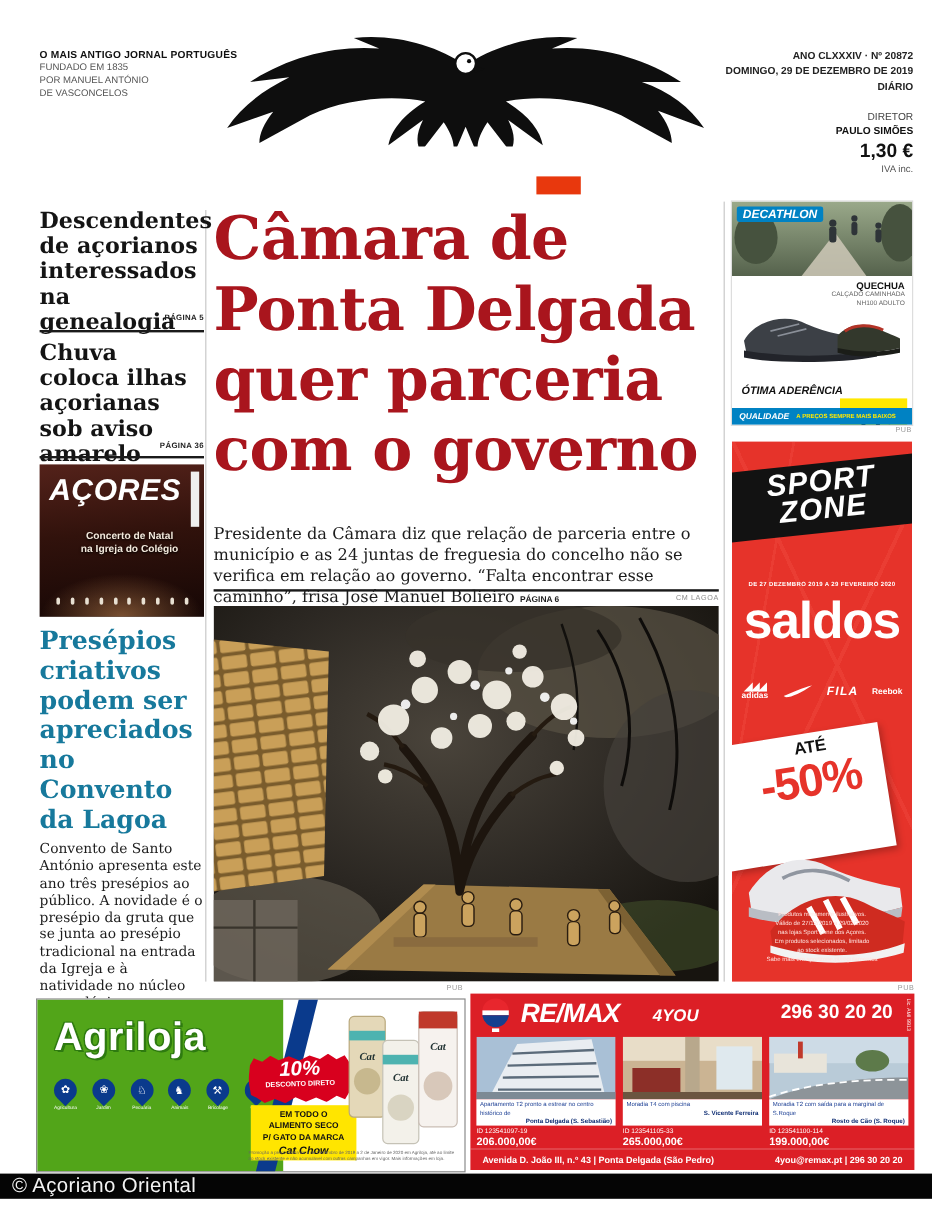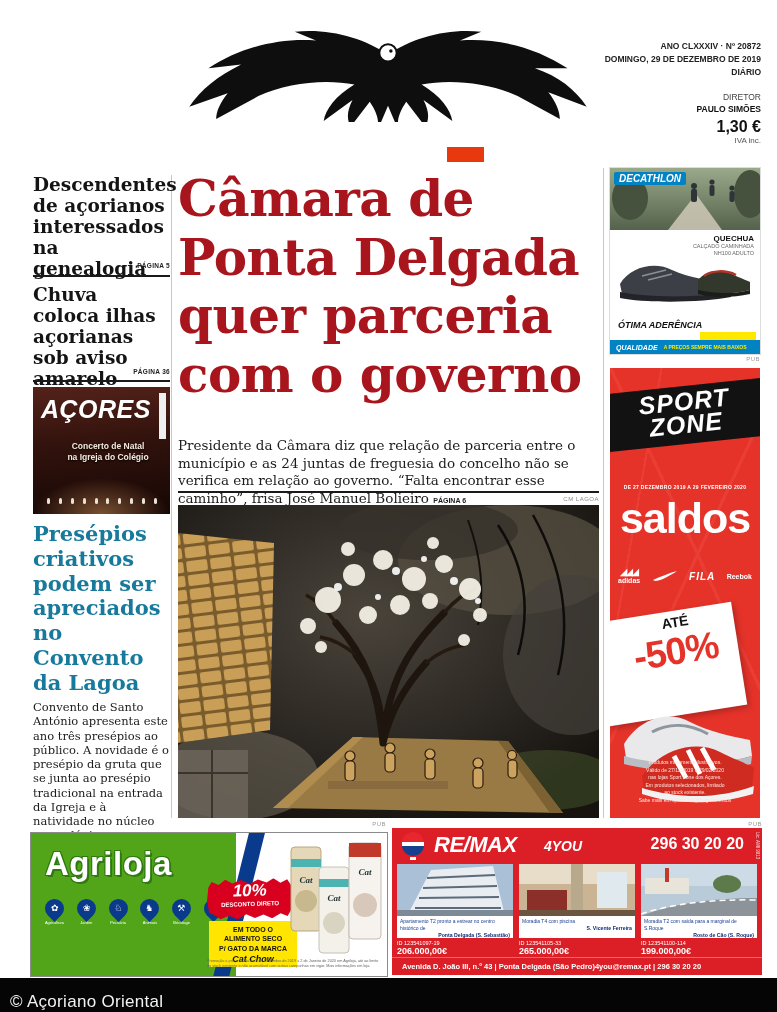--- a/index.html
+++ b/index.html
@@ -145,32 +145,38 @@
   .ad-remax .lic{position:absolute;right:2px;top:4px;font-size:4.5px;writing-mode:vertical-rl;opacity:.9;}
   .ad-remax .cards{position:absolute;left:5px;top:36px;width:360px;display:flex;gap:6px;}
   .ad-remax .card{width:116px;}
   .ad-remax .card .photo{width:116px;height:52px;display:block;}
   .ad-remax .card .cap{background:#fff;color:var(--remax-blue);font-size:5px;line-height:1.35;
       padding:2px 3px;height:18px;overflow:hidden;}
   .ad-remax .card .cap b{display:block;text-align:right;font-size:5.2px;color:#0e2d73;}
   .ad-remax .card .id{font-size:5.5px;margin-top:2px;}
   .ad-remax .card .pr{font-size:9px;font-weight:900;}
   .ad-remax .foot{position:absolute;left:0;bottom:0;width:370px;height:18px;border-top:1px solid #ffffff55;
-      display:flex;align-items:center;padding:0 10px;box-sizing:border-box;
+      display:flex;align-items:center;justify-content:space-between;padding:0 10px;box-sizing:border-box;
       font-size:7.5px;font-weight:bold;}
 
   
-  .footer{left:0;top:978px;width:777px;height:34px;background:#050505;display:flex;align-items:flex-end;}
+  .footer{left:0;top:978px;width:777px;height:21px;background:#050505;display:flex;align-items:flex-start;}
   .footer .c{margin-left:10px;font-size:17px;color:#f2f2f2;letter-spacing:.3px;text-shadow:1px 1px 1px #000;}
 </style>
 </head>
 <body>
 
 <div class="page">
 
+  <div class="abs tagline">
+    <div class="t1">O MAIS ANTIGO JORNAL PORTUGUÊS</div>
+    <div>FUNDADO EM 1835</div>
+    <div>POR MANUEL ANTÓNIO</div>
+    <div>DE VASCONCELOS</div>
+  </div>
 
   <svg class="abs eagle" viewBox="0 0 430 100">
     <path fill="#0e0e0e" d="M215 30 C190 12 152 2 118 6 L140 15 C100 12 60 23 28 44 L62 40 C38 52 20 66 8 84 L48 70 C40 80 36 89 36 97 L80 73 C110 59 150 55 180 61 C160 73 150 87 148 99 L178 77 C172 89 172 97 176 105 L196 79 C204 91 206 99 204 109 L215 83 L226 109 C224 99 226 91 234 79 L254 105 C258 97 258 89 252 77 L282 99 C280 87 270 73 250 61 C280 55 320 59 350 73 L394 97 C394 89 390 79 382 69 L422 84 C410 66 392 52 368 44 L402 44 C370 23 330 12 290 15 L312 6 C278 2 240 12 215 30 Z"></path>
     <circle cx="215" cy="28" r="9" fill="#fff" stroke="#0e0e0e" stroke-width="2"></circle>
     <circle cx="218" cy="26" r="1.8" fill="#0e0e0e"></circle>
     <path d="M223 30 L232 33 L223 36 Z" fill="#0e0e0e"></path>
   </svg>
 
 
   <div class="abs edition">

